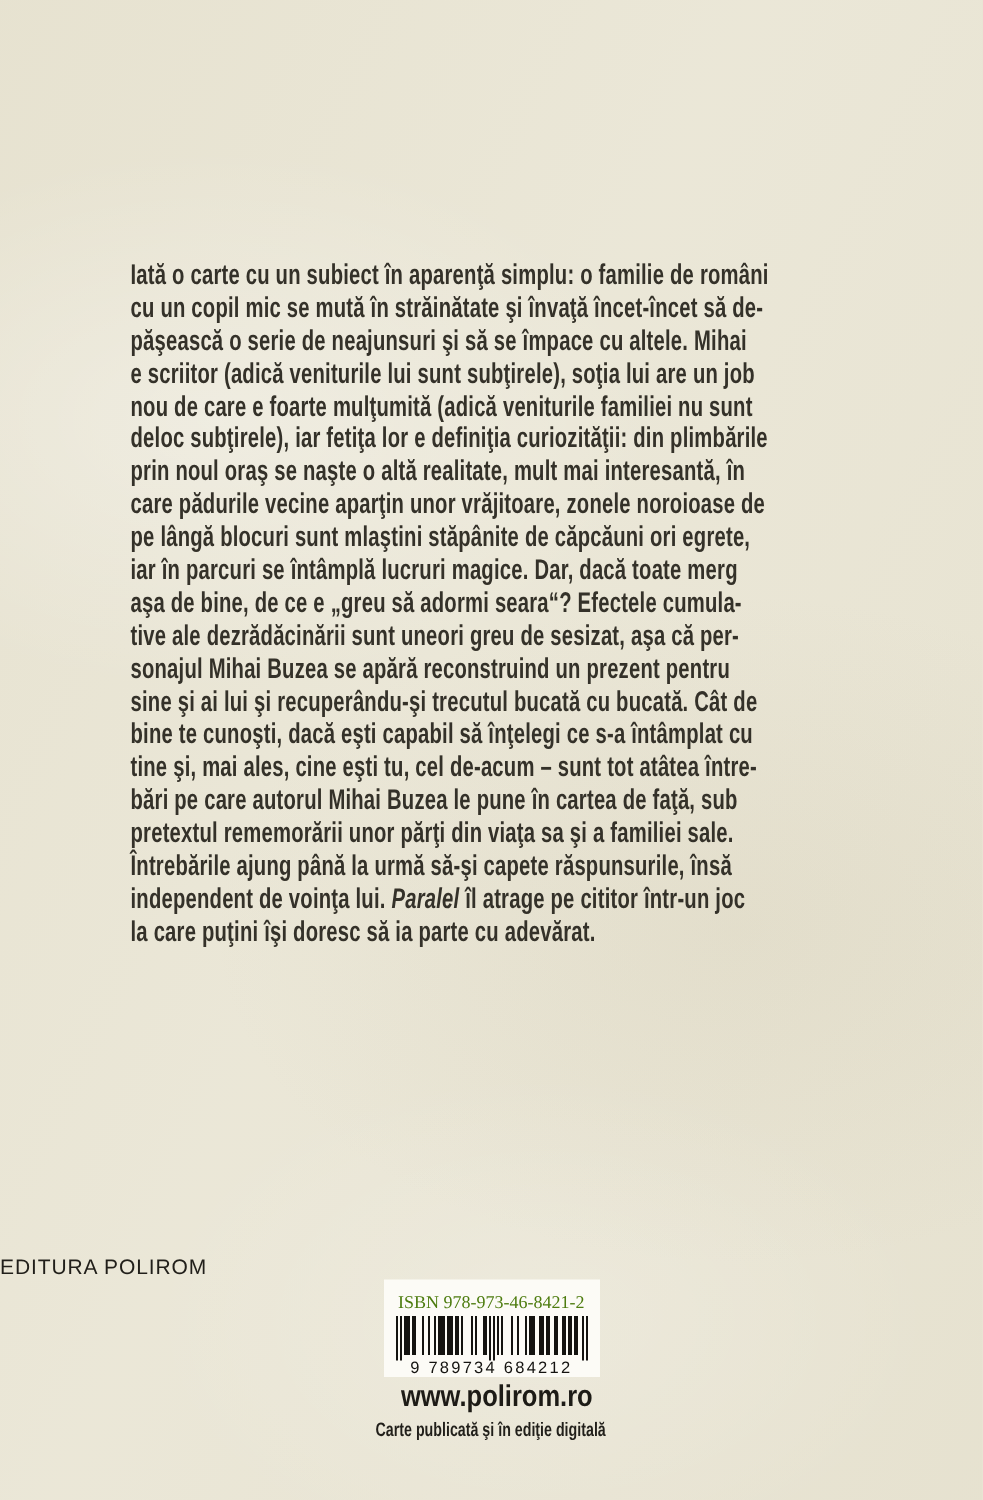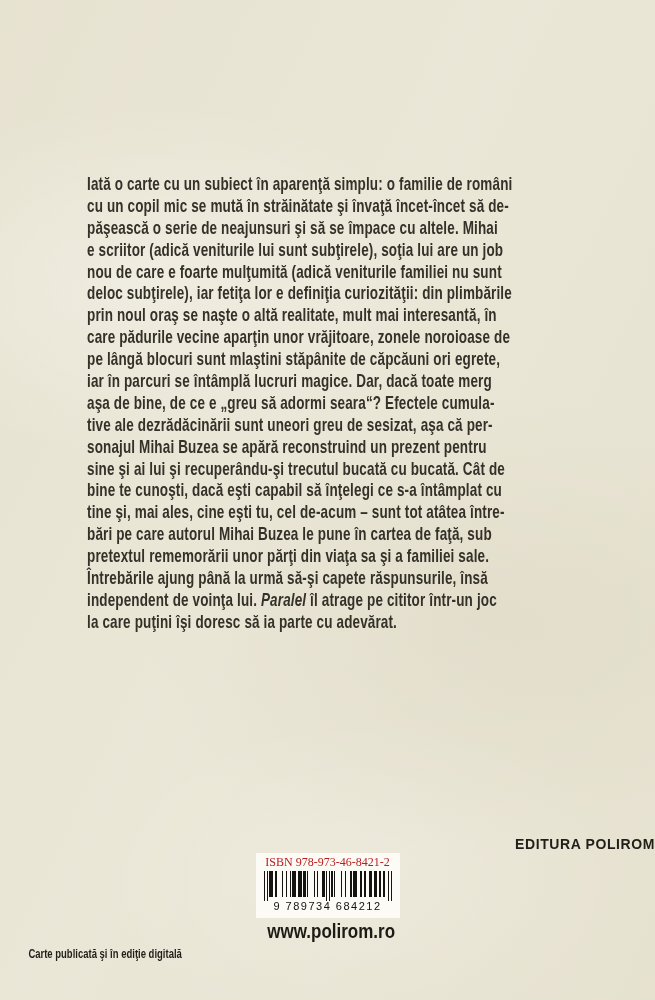--- a/index.html
+++ b/index.html
@@ -30,37 +30,37 @@
     line-height: 21.9px;
     height: 21.9px;
     white-space: nowrap;
     transform: scaleX(0.71);
     transform-origin: 0 50%;
     letter-spacing: 0.2px;
   }
   .blurb-line .italic { font-style: italic; }
   .publisher {
     position: absolute; left: 0; right: 0; top: 836px;
-    text-align: right;
-    font-size: 14px; font-weight: 700;
+    text-align: left;
+    font-size: 14px; font-weight: 400;
     letter-spacing: 0.6px;
     color: #211f1a;
   }
   .barcode-box {
     position: absolute; top: 853px; left: 50%;
     transform: translateX(-50%);
     width: 144px; height: 65px;
     background: #fcfbf6;
     text-align: center;
   }
   .isbn-label {
     font-family: "Liberation Serif", serif;
     font-size: 12px;
-    color: #b91c1c;
-    padding-top: 2px;
+    color: #4d7c0f;
+    padding-top: 8px;
     white-space: nowrap;
   }
   .bars-svg { display: block; margin: 1px auto 0 auto; fill: #141310; }
   .barcode-digits {
     font-family: Liberation Sans, sans-serif;
     font-size: 11px;
     letter-spacing: 1.5px;
     color: #141310;
     margin-top: -1px;
     white-space: nowrap;
@@ -73,20 +73,21 @@
     padding-left: 8px;
   }
   .website span {
     display: inline-block;
     font-size: 20px; font-weight: 700;
     transform: scaleX(0.85);
     transform-origin: 50% 50%;
   }
   .edition-note {
     position: absolute; left: 0; right: 0; top: 945px;
+    text-align: center;
     line-height: 15px;
     color: #211f1a;
   }
   .edition-note span {
     display: inline-block;
     font-size: 13px; font-weight: 700;
     transform: scaleX(0.73);
     transform-origin: 50% 50%;
     white-space: nowrap;
   }

